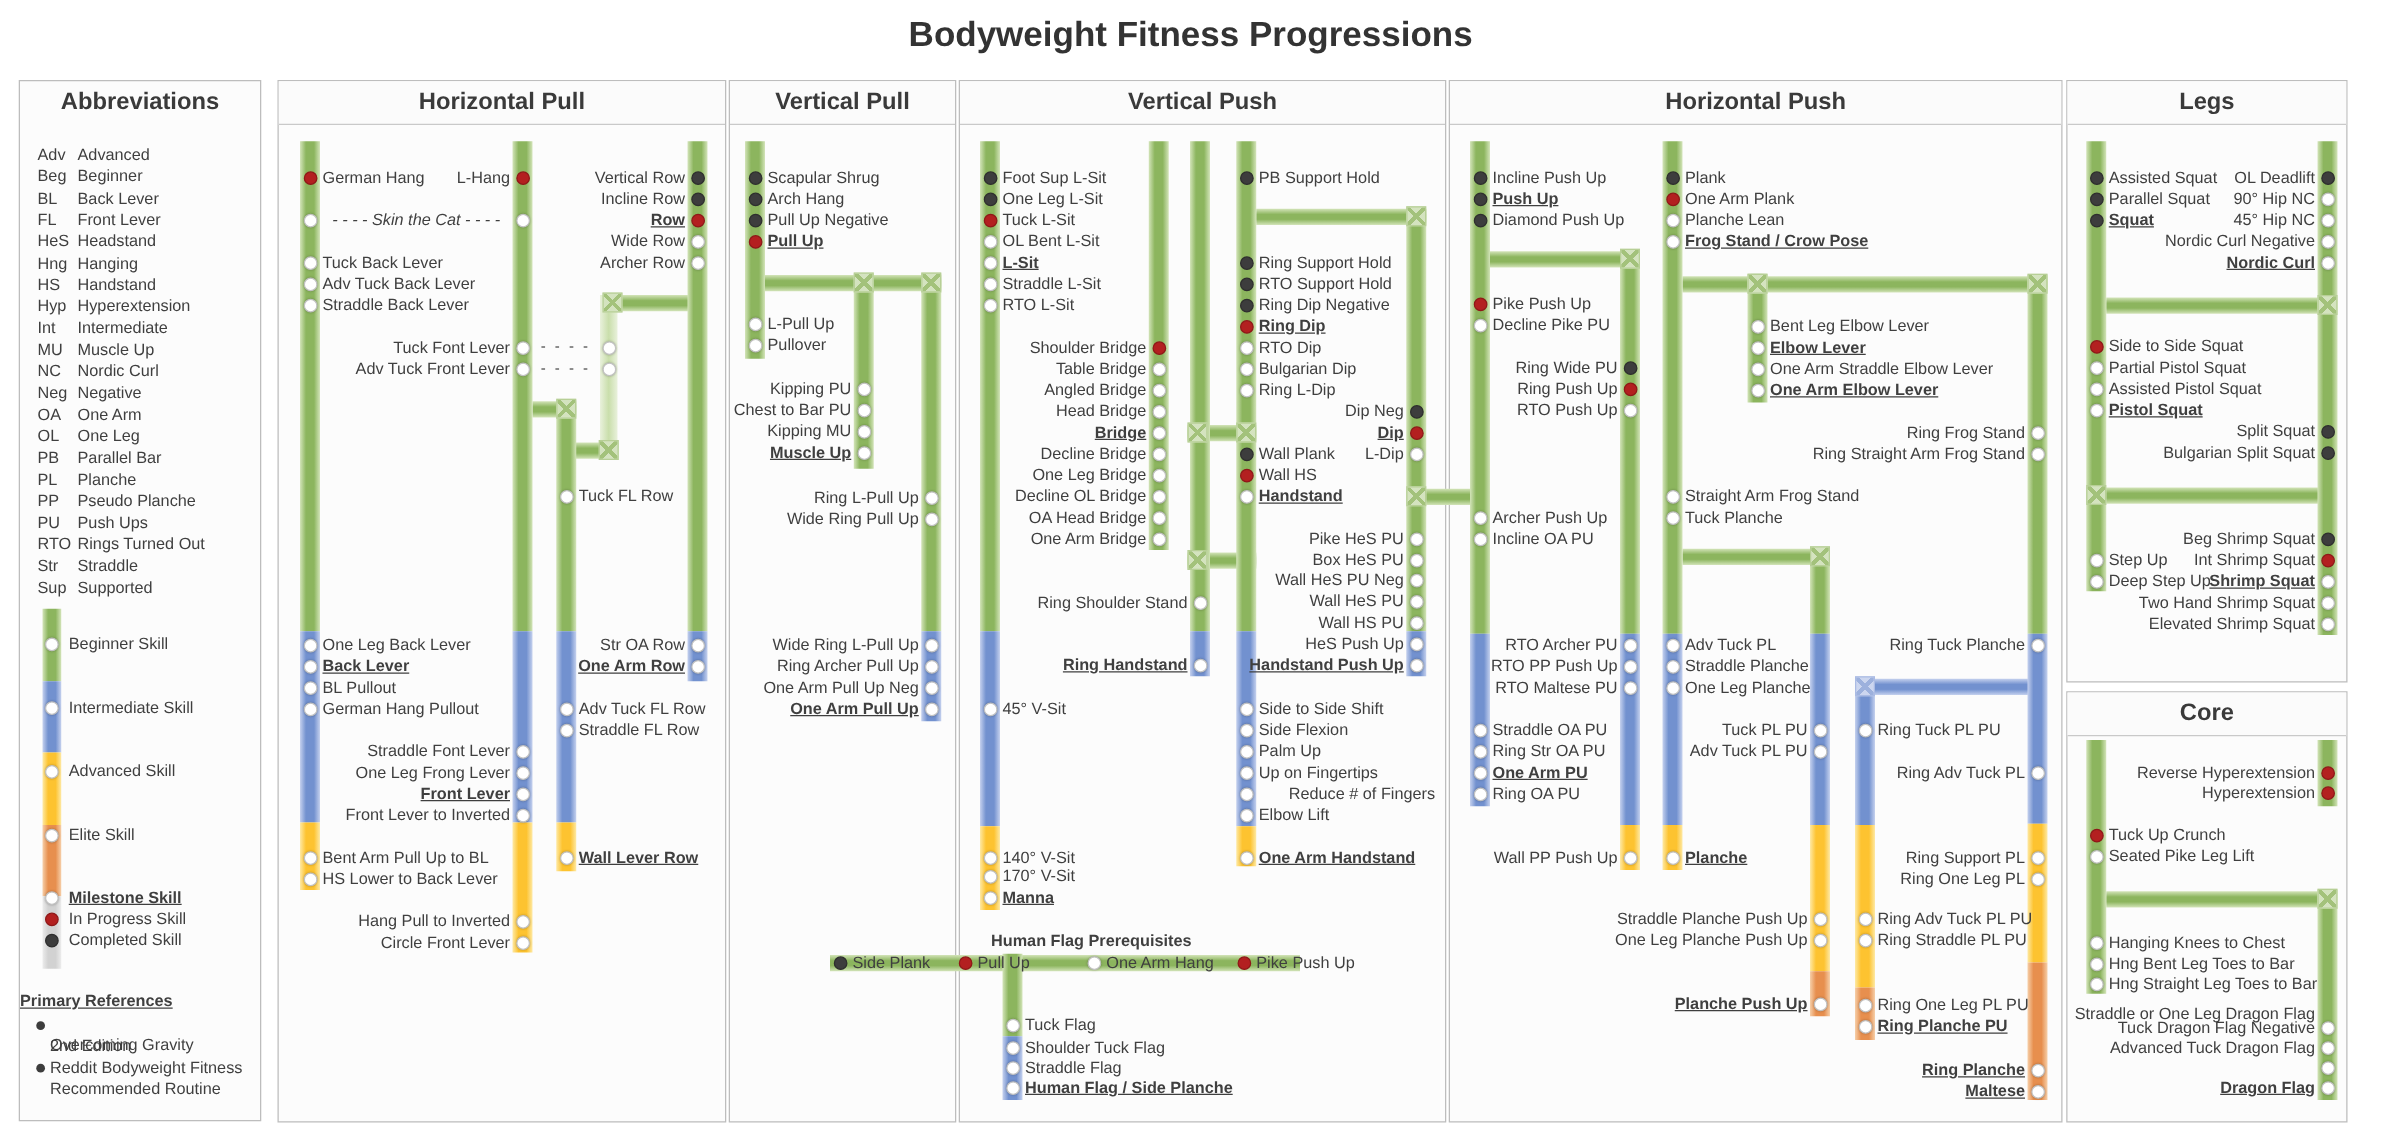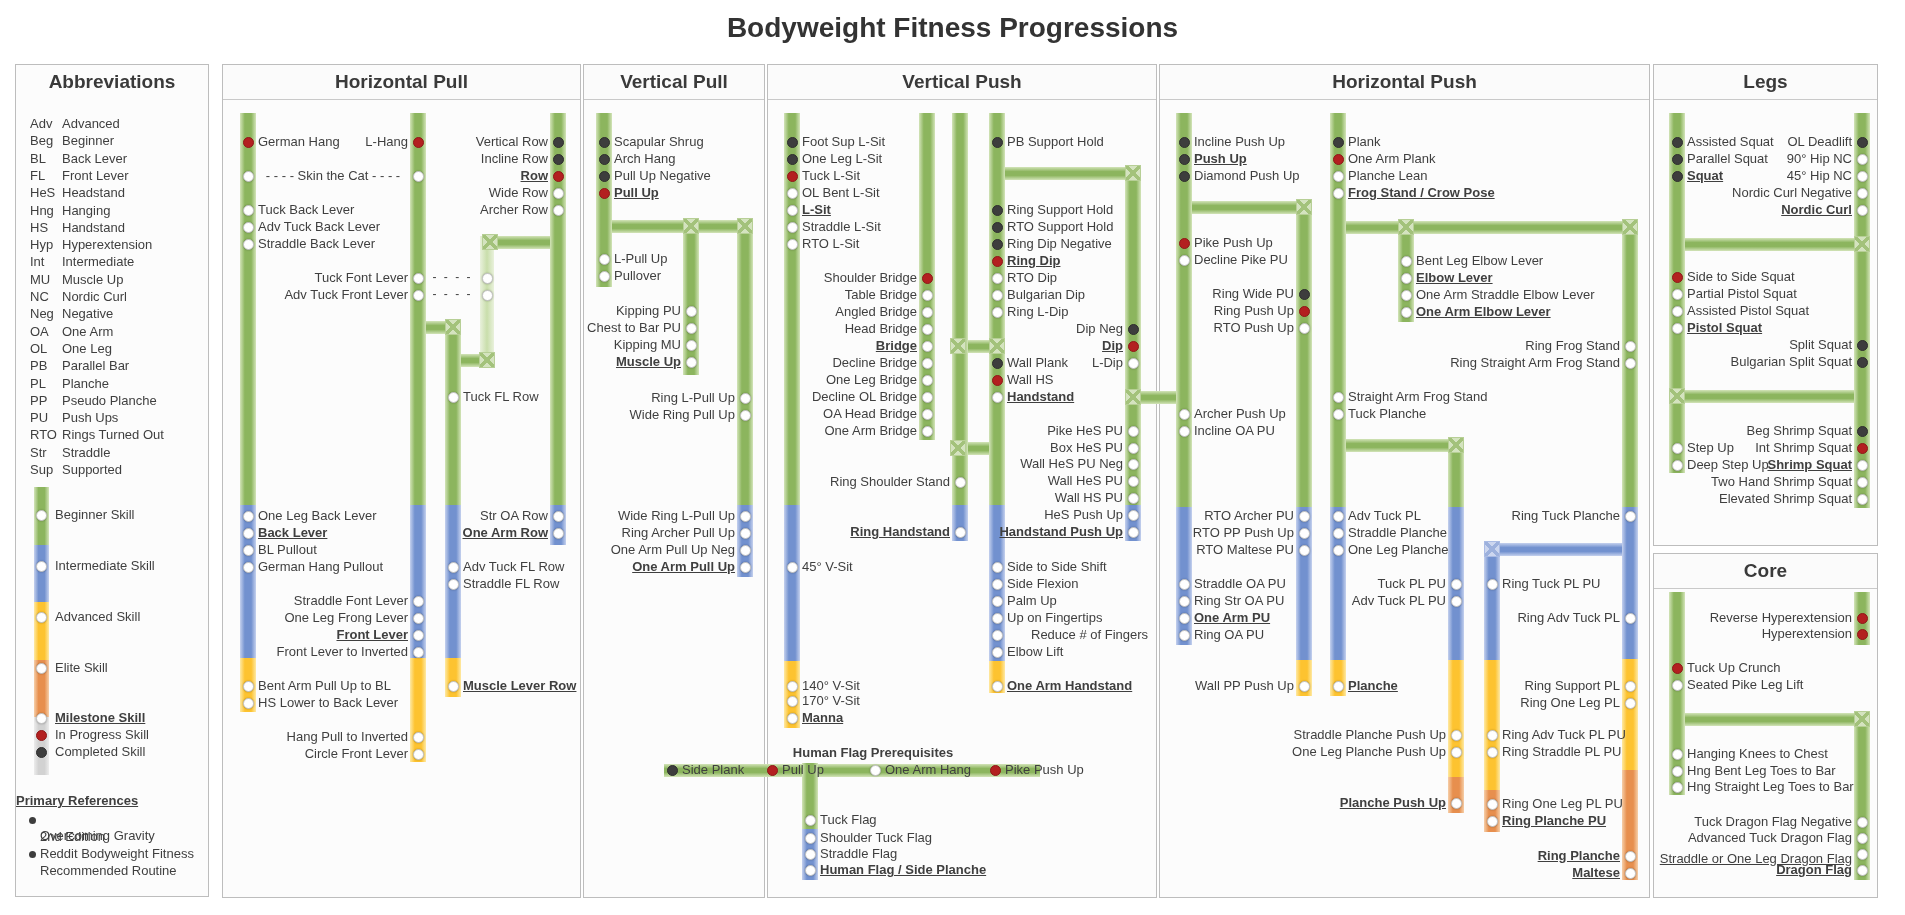--- a/index.html
+++ b/index.html
@@ -156,21 +156,21 @@
     <div class="joint joint-b" style="left: 1484px; top: 541px;"></div>
     <div class="joint joint-g" style="left: 1854px; top: 236px;"></div>
     <div class="joint joint-g" style="left: 1669px; top: 388px;"></div>
     <div class="joint joint-g" style="left: 1854px; top: 711px;"></div>
     <div class="dot dot-r" style="left: 243px; top: 137px;"></div>
     <div class="lbl" style="left: 258px; top: 133px;">German Hang</div>
     <div class="dot dot-r" style="left: 413px; top: 137px;"></div>
     <div class="lbl al" style="right: 1497px; top: 133px;">L-Hang</div>
     <div class="dot dot-w" style="left: 243px; top: 171px;"></div>
     <div class="dot dot-w" style="left: 413px; top: 171px;"></div>
-    <div class="lbl ac" style="left: 333px; top: 167px;">- - - -  Skin the Cat  - - - -</div>
+    <div class="lbl ac" style="left: 333px; top: 167px; font-style: italic;">- - - -  Skin the Cat  - - - -</div>
     <div class="dot dot-w" style="left: 243px; top: 205px;"></div>
     <div class="lbl" style="left: 258px; top: 201px;">Tuck Back Lever</div>
     <div class="dot dot-w" style="left: 243px; top: 222px;"></div>
     <div class="lbl" style="left: 258px; top: 218px;">Adv Tuck Back Lever</div>
     <div class="dot dot-w" style="left: 243px; top: 239px;"></div>
     <div class="lbl" style="left: 258px; top: 235px;">Straddle Back Lever</div>
     <div class="dot dot-d" style="left: 553px; top: 137px;"></div>
     <div class="lbl al" style="right: 1357px; top: 133px;">Vertical Row</div>
     <div class="dot dot-d" style="left: 553px; top: 154px;"></div>
     <div class="lbl al" style="right: 1357px; top: 150px;">Incline Row</div>
@@ -212,21 +212,21 @@
     <div class="lbl al" style="right: 1497px; top: 609px;">One Leg Frong Lever</div>
     <div class="dot dot-w" style="left: 413px; top: 630px;"></div>
     <div class="lbl al m" style="right: 1497px; top: 626px;">Front Lever</div>
     <div class="dot dot-w" style="left: 413px; top: 647px;"></div>
     <div class="lbl al" style="right: 1497px; top: 643px;">Front Lever to Inverted</div>
     <div class="dot dot-w" style="left: 243px; top: 681px;"></div>
     <div class="lbl" style="left: 258px; top: 677px;">Bent Arm Pull Up to BL</div>
     <div class="dot dot-w" style="left: 243px; top: 698px;"></div>
     <div class="lbl" style="left: 258px; top: 694px;">HS Lower to Back Lever</div>
     <div class="dot dot-w" style="left: 448px; top: 681px;"></div>
-    <div class="lbl m" style="left: 463px; top: 677px;">Muscle Lever Row</div>
+    <div class="lbl m" style="left: 463px; top: 677px;">Wall Lever Row</div>
     <div class="dot dot-w" style="left: 413px; top: 732px;"></div>
     <div class="lbl al" style="right: 1497px; top: 728px;">Hang Pull to Inverted</div>
     <div class="dot dot-w" style="left: 413px; top: 749px;"></div>
     <div class="lbl al" style="right: 1497px; top: 745px;">Circle Front Lever</div>
     <div class="dot dot-d" style="left: 599px; top: 137px;"></div>
     <div class="lbl" style="left: 614px; top: 133px;">Scapular Shrug</div>
     <div class="dot dot-d" style="left: 599px; top: 154px;"></div>
     <div class="lbl" style="left: 614px; top: 150px;">Arch Hang</div>
     <div class="dot dot-d" style="left: 599px; top: 171px;"></div>
     <div class="lbl" style="left: 614px; top: 167px;">Pull Up Negative</div>
@@ -529,21 +529,21 @@
     <div class="lbl" style="left: 1687px; top: 745px;">Hanging Knees to Chest</div>
     <div class="dot dot-w" style="left: 1672px; top: 766px;"></div>
     <div class="lbl" style="left: 1687px; top: 762px;">Hng Bent Leg Toes to Bar</div>
     <div class="dot dot-w" style="left: 1672px; top: 782px;"></div>
     <div class="lbl" style="left: 1687px; top: 778px;">Hng Straight Leg Toes to Bar</div>
     <div class="dot dot-w" style="left: 1857px; top: 817px;"></div>
     <div class="lbl al" style="right: 53px; top: 813px;">Tuck Dragon Flag Negative</div>
     <div class="dot dot-w" style="left: 1857px; top: 833px;"></div>
     <div class="lbl al" style="right: 53px; top: 829px;">Advanced Tuck Dragon Flag</div>
     <div class="dot dot-w" style="left: 1857px; top: 849px;"></div>
-    <div class="lbl al" style="right: 53px; top: 850px; text-decoration: underline;">Straddle or One Leg Dragon Flag</div>
+    <div class="lbl al" style="right: 53px; top: 802px;">Straddle or One Leg Dragon Flag</div>
     <div class="dot dot-w" style="left: 1857px; top: 865px;"></div>
     <div class="lbl al m" style="right: 53px; top: 861px;">Dragon Flag</div>
     <div class="abbr" style="left: 30px; top: 115px;">Adv</div>
     <div class="abbr" style="left: 62px; top: 115px;">Advanced</div>
     <div class="abbr" style="left: 30px; top: 132.3px;">Beg</div>
     <div class="abbr" style="left: 62px; top: 132.3px;">Beginner</div>
     <div class="abbr" style="left: 30px; top: 149.6px;">BL</div>
     <div class="abbr" style="left: 62px; top: 149.6px;">Back Lever</div>
     <div class="abbr" style="left: 30px; top: 166.9px;">FL</div>
     <div class="abbr" style="left: 62px; top: 166.9px;">Front Lever</div>

